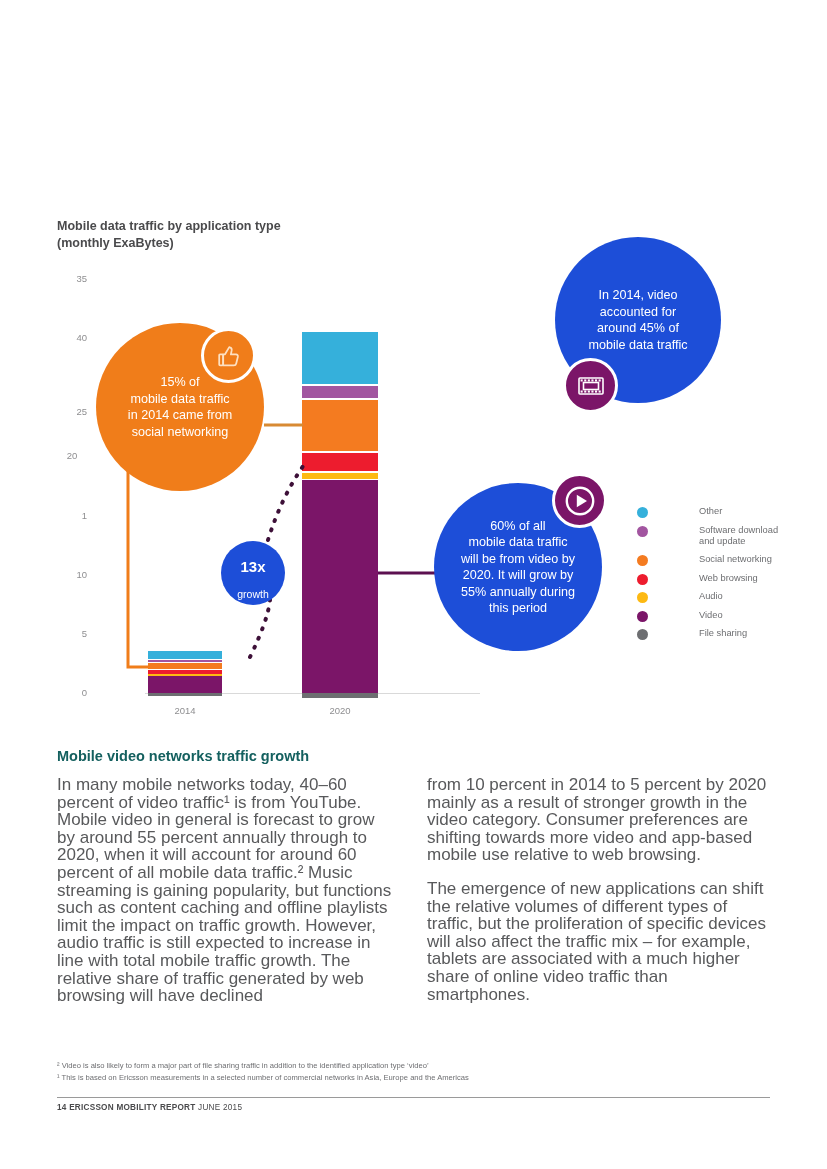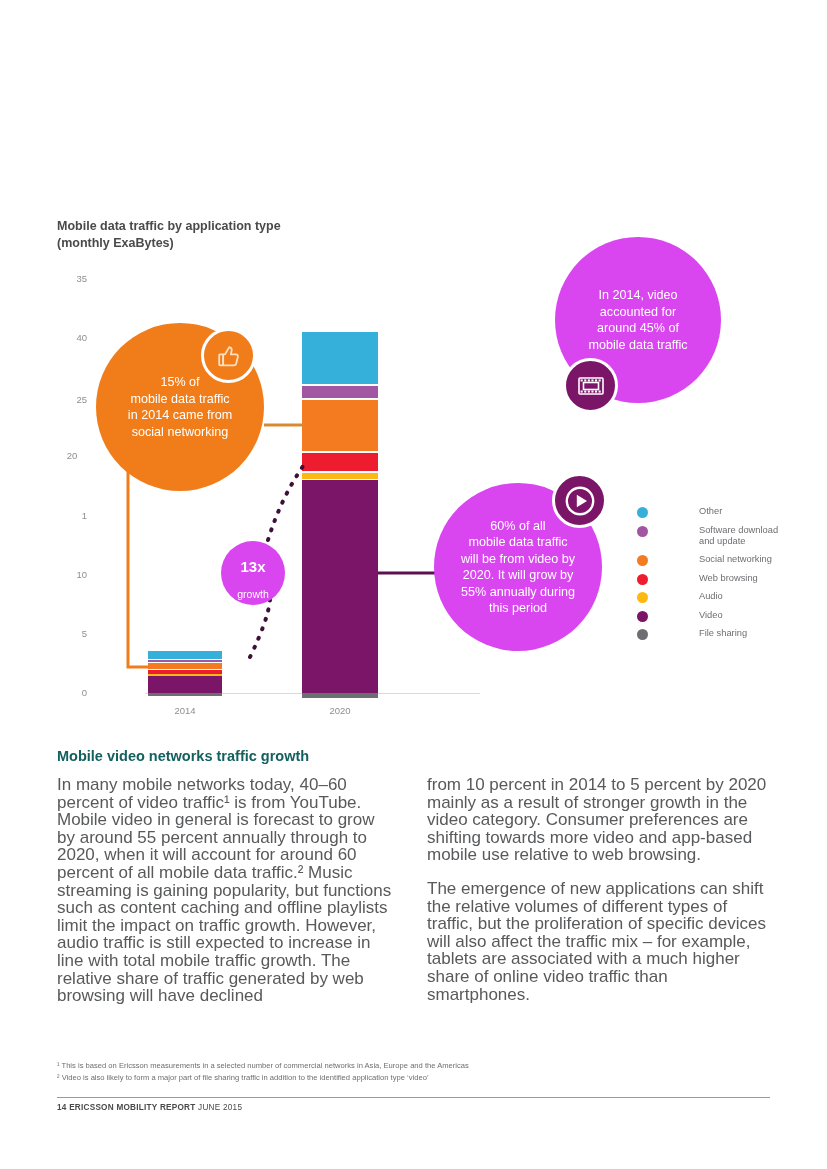--- a/index.html
+++ b/index.html
@@ -45,21 +45,21 @@
   
   .bubble{
     position:absolute;border-radius:50%;
     display:flex;align-items:center;justify-content:center;
     text-align:center;color:#ffffff;
     font-size:12.6px;line-height:16.5px;
     white-space:pre-line;
     box-sizing:border-box;
   }
   .bubble.orange{background:#f07d1a;}
-  .bubble.purple{background:#d946ef;}
+  .bubble.purple{background:#1d4ed8;}
   .ico{
     position:absolute;border-radius:50%;
     border:3px solid #ffffff;
     display:flex;align-items:center;justify-content:center;
     box-sizing:border-box;
   }
   .ico.orange{background:#f07d1a;}
   .ico.purple{background:#7b1568;}
 
   .b13{
@@ -106,21 +106,21 @@
 <div class="page">
 
 
   <div class="chart-title">Mobile data traffic by application type
 (monthly ExaBytes)</div>
 
   <div class="plot">
 
     <div class="ytick" style="top:8px;">35</div>
     <div class="ytick" style="top:67px;">40</div>
-    <div class="ytick" style="top:129px;">25</div>
+    <div class="ytick" style="top:141px;">25</div>
     <div class="ytick" style="top:185px;text-align:center;">20</div>
     <div class="ytick" style="top:245px;">1</div>
     <div class="ytick" style="top:304px;">10</div>
     <div class="ytick" style="top:363px;">5</div>
     <div class="ytick" style="top:422px;">0</div>
 
     <div class="axisline" style="left:88px;top:428px;width:335px;"></div>
 
     <div class="bar" style="left:91px;width:74px;height:39px;bottom:32px;">
 
@@ -258,22 +258,22 @@
   <div class="col colL">
     <p>In many mobile networks today, 40–60 percent of video traffic¹ is from YouTube. Mobile video in general is forecast to grow by around 55 percent annually through to 2020, when it will account for around 60 percent of all mobile data traffic.² Music streaming is gaining popularity, but functions such as content caching and offline playlists limit the impact on traffic growth. However, audio traffic is still expected to increase in line with total mobile traffic growth. The relative share of traffic generated by web browsing will have declined</p>
   </div>
 
   <div class="col colR">
     <p>from 10 percent in 2014 to 5 percent by 2020 mainly as a result of stronger growth in the video category. Consumer preferences are shifting towards more video and app-based mobile use relative to web browsing.</p>
     <p>The emergence of new applications can shift the relative volumes of different types of traffic, but the proliferation of specific devices will also affect the traffic mix – for example, tablets are associated with a much higher share of online video traffic than smartphones.</p>
   </div>
 
   <div class="fn">
+    <div>² Video is also likely to form a major part of file sharing traffic in addition to the identified application type ‘video’</div>
     <div>¹ This is based on Ericsson measurements in a selected number of commercial networks in Asia, Europe and the Americas</div>
-    <div>² Video is also likely to form a major part of file sharing traffic in addition to the identified application type ‘video’</div>
   </div>
 
   <div class="rule"></div>
 
   <div class="footer">
     <span>14</span>
     <span>ERICSSON MOBILITY REPORT</span>
     <span class="light">JUNE 2015</span>
   </div>
 

